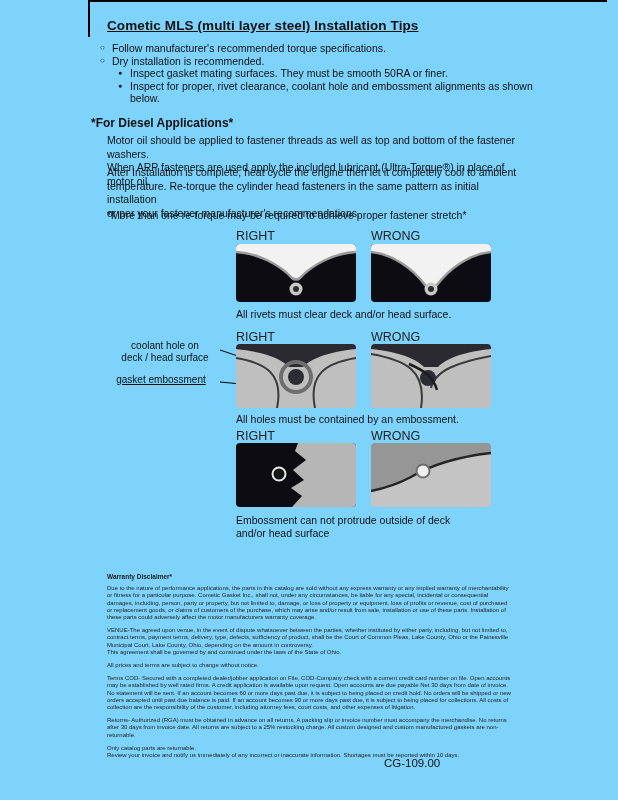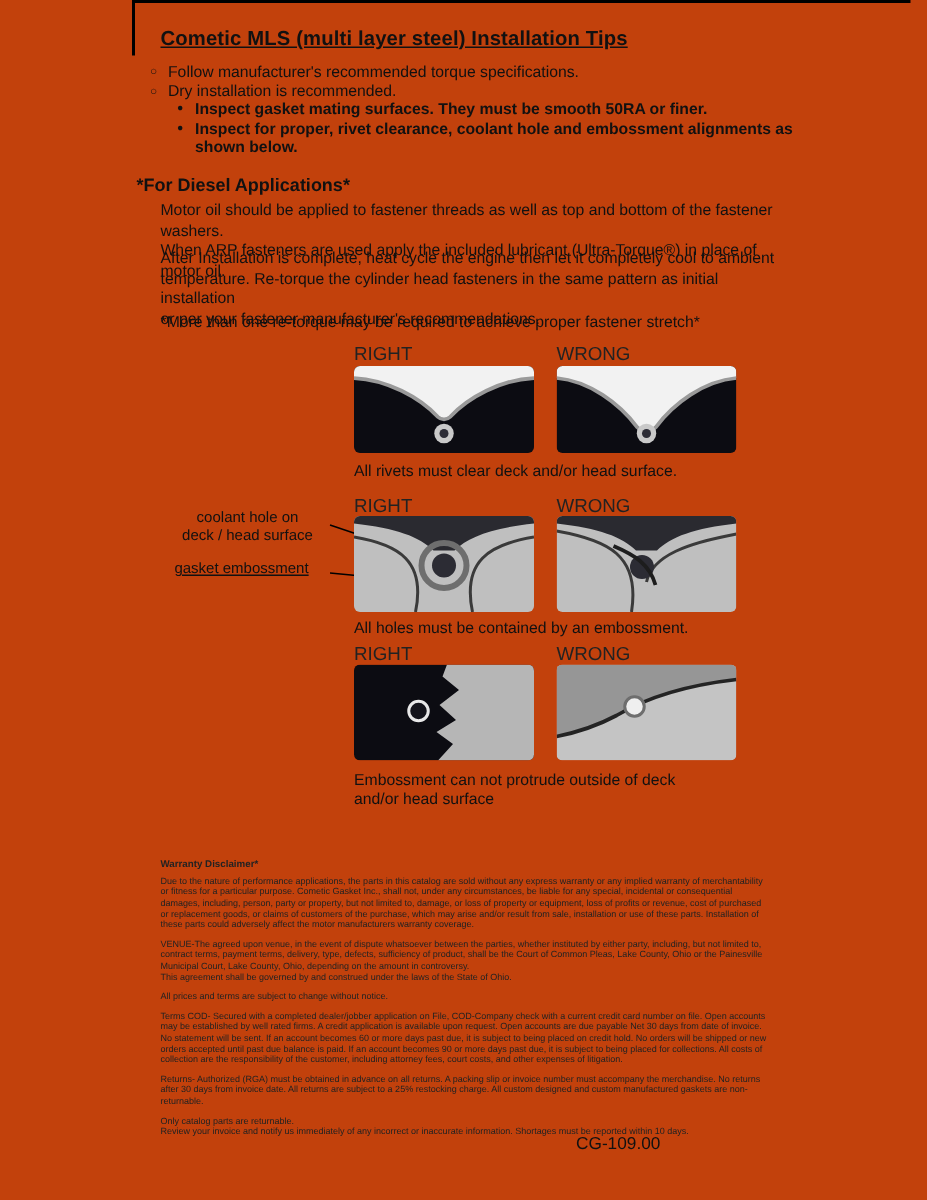--- a/index.html
+++ b/index.html
@@ -1,28 +1,28 @@
 <!DOCTYPE html>
 <html><head>
 <meta charset="utf-8">
 <style>
   * { margin:0; padding:0; box-sizing:border-box; }
   html,body { background:#ffffff; }
   body { font-family:"Liberation Sans", sans-serif; color:#111; }
-  .page { position:relative; width:618px; height:800px; background:#c2410c; overflow:hidden; margin:0 auto; }
+  .page { position:relative; width:618px; height:800px; background:#7dd3fc; overflow:hidden; margin:0 auto; }
 
   .topline { position:absolute; left:88px; top:0; width:519px; height:2px; background:#000; }
   .toptick { position:absolute; left:88px; top:0; width:2px; height:37px; background:#000; }
 
   .title { position:absolute; left:107px; top:18px; font-size:13.5px; font-weight:bold; text-decoration:underline; letter-spacing:.1px; }
 
   .bullets { position:absolute; left:100px; top:42px; width:440px; font-size:10.5px; line-height:12.5px; }
   .bullet { position:relative; padding-left:12px; margin-bottom:0; }
   .bullet::before { content:"○"; position:absolute; left:0; top:0; font-size:8px; line-height:12.5px; }
-  .subbullet { position:relative; padding-left:12px; margin-left:18px;font-weight:bold; }
+  .subbullet { position:relative; padding-left:12px; margin-left:18px; }
   .subbullet::before { content:"●"; position:absolute; left:0; top:0; font-size:7px; line-height:12.5px; }
 
   .diesel-heading { position:absolute; left:91px; top:116px; font-size:12px; font-weight:bold; }
   .para { position:absolute; left:107px; width:418px; font-size:10.5px; line-height:13.5px; white-space:pre-line; }
   .para1 { top:134px; }
   .para2 { top:166px; }
   .note { position:absolute; left:107px; top:209px; font-size:10.5px; }
 
   .col-header { position:absolute; width:120px; font-size:12.5px; color:#222; }
   .diag-img { position:absolute; width:120px; border-radius:4px; overflow:hidden; line-height:0; }

